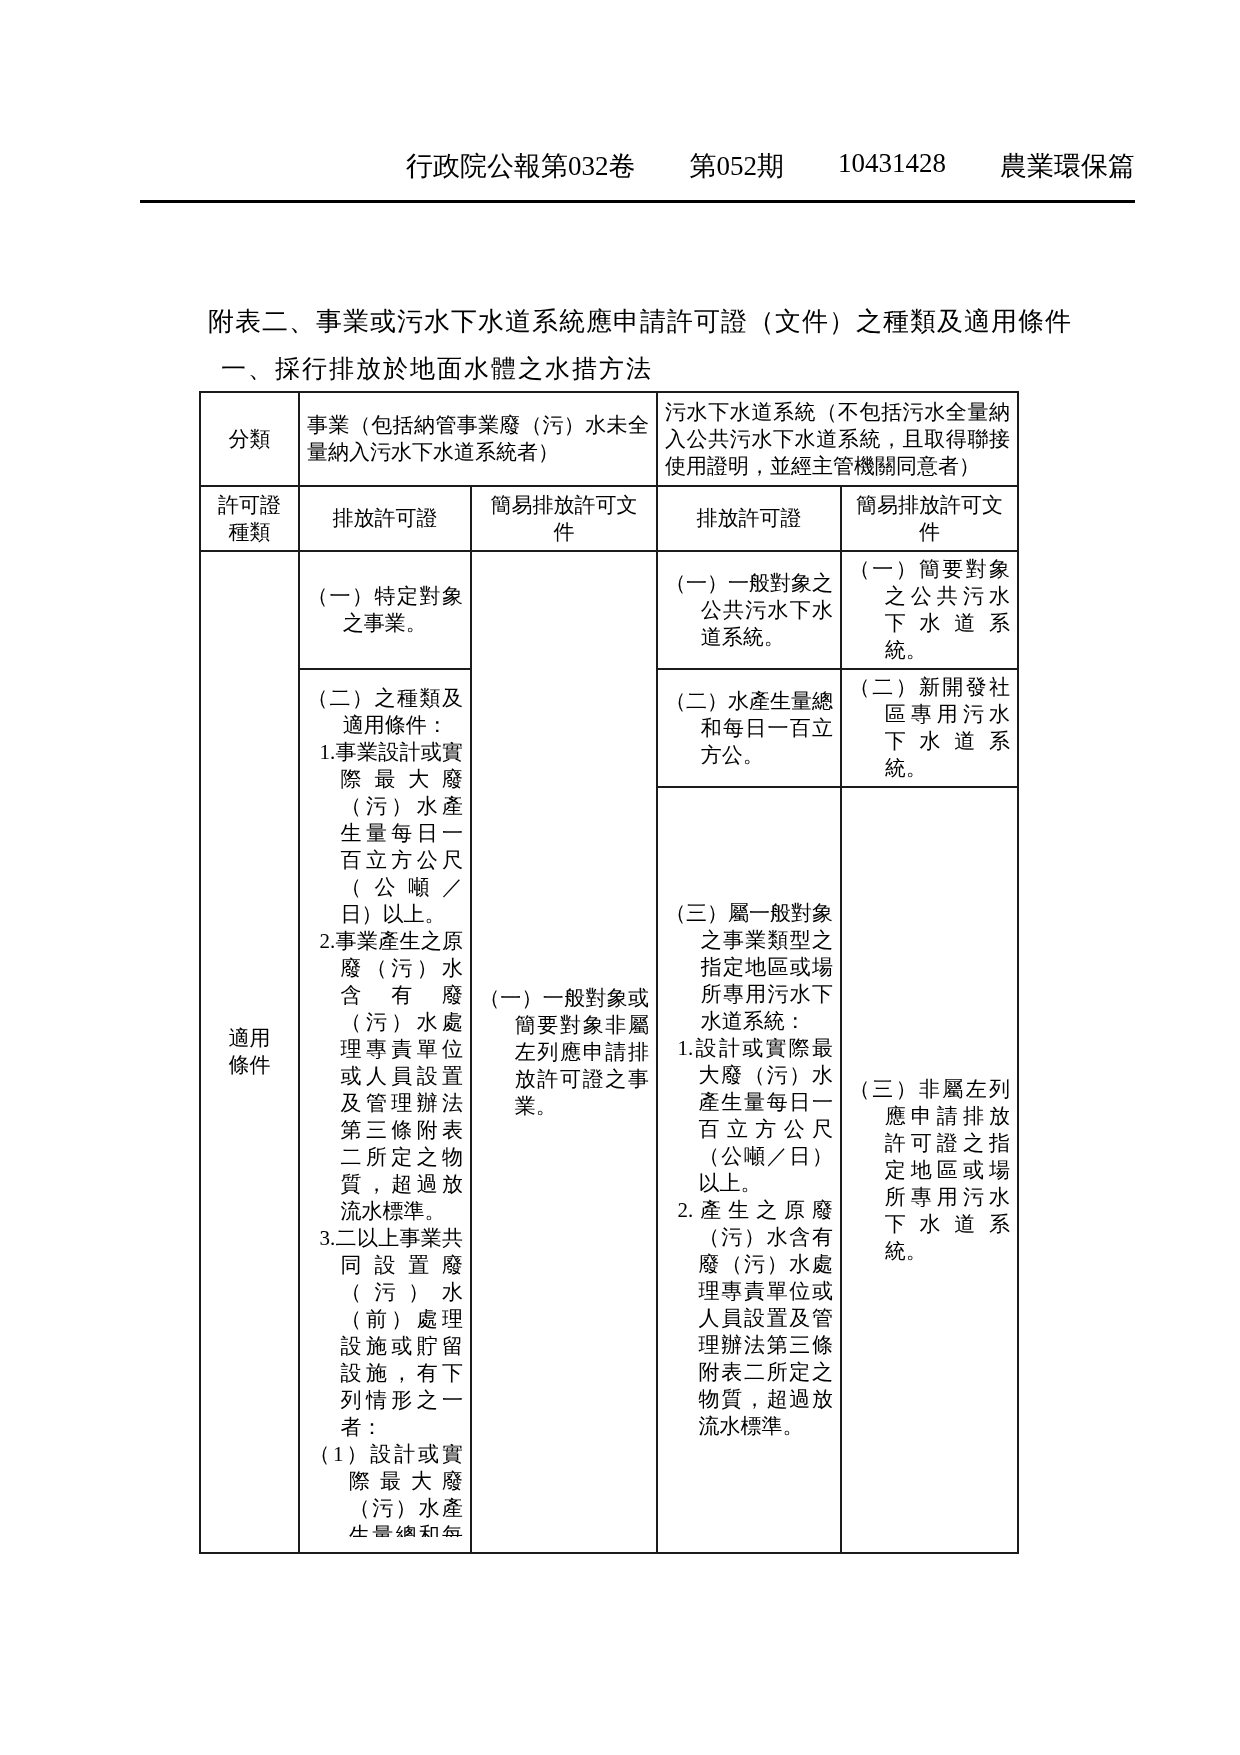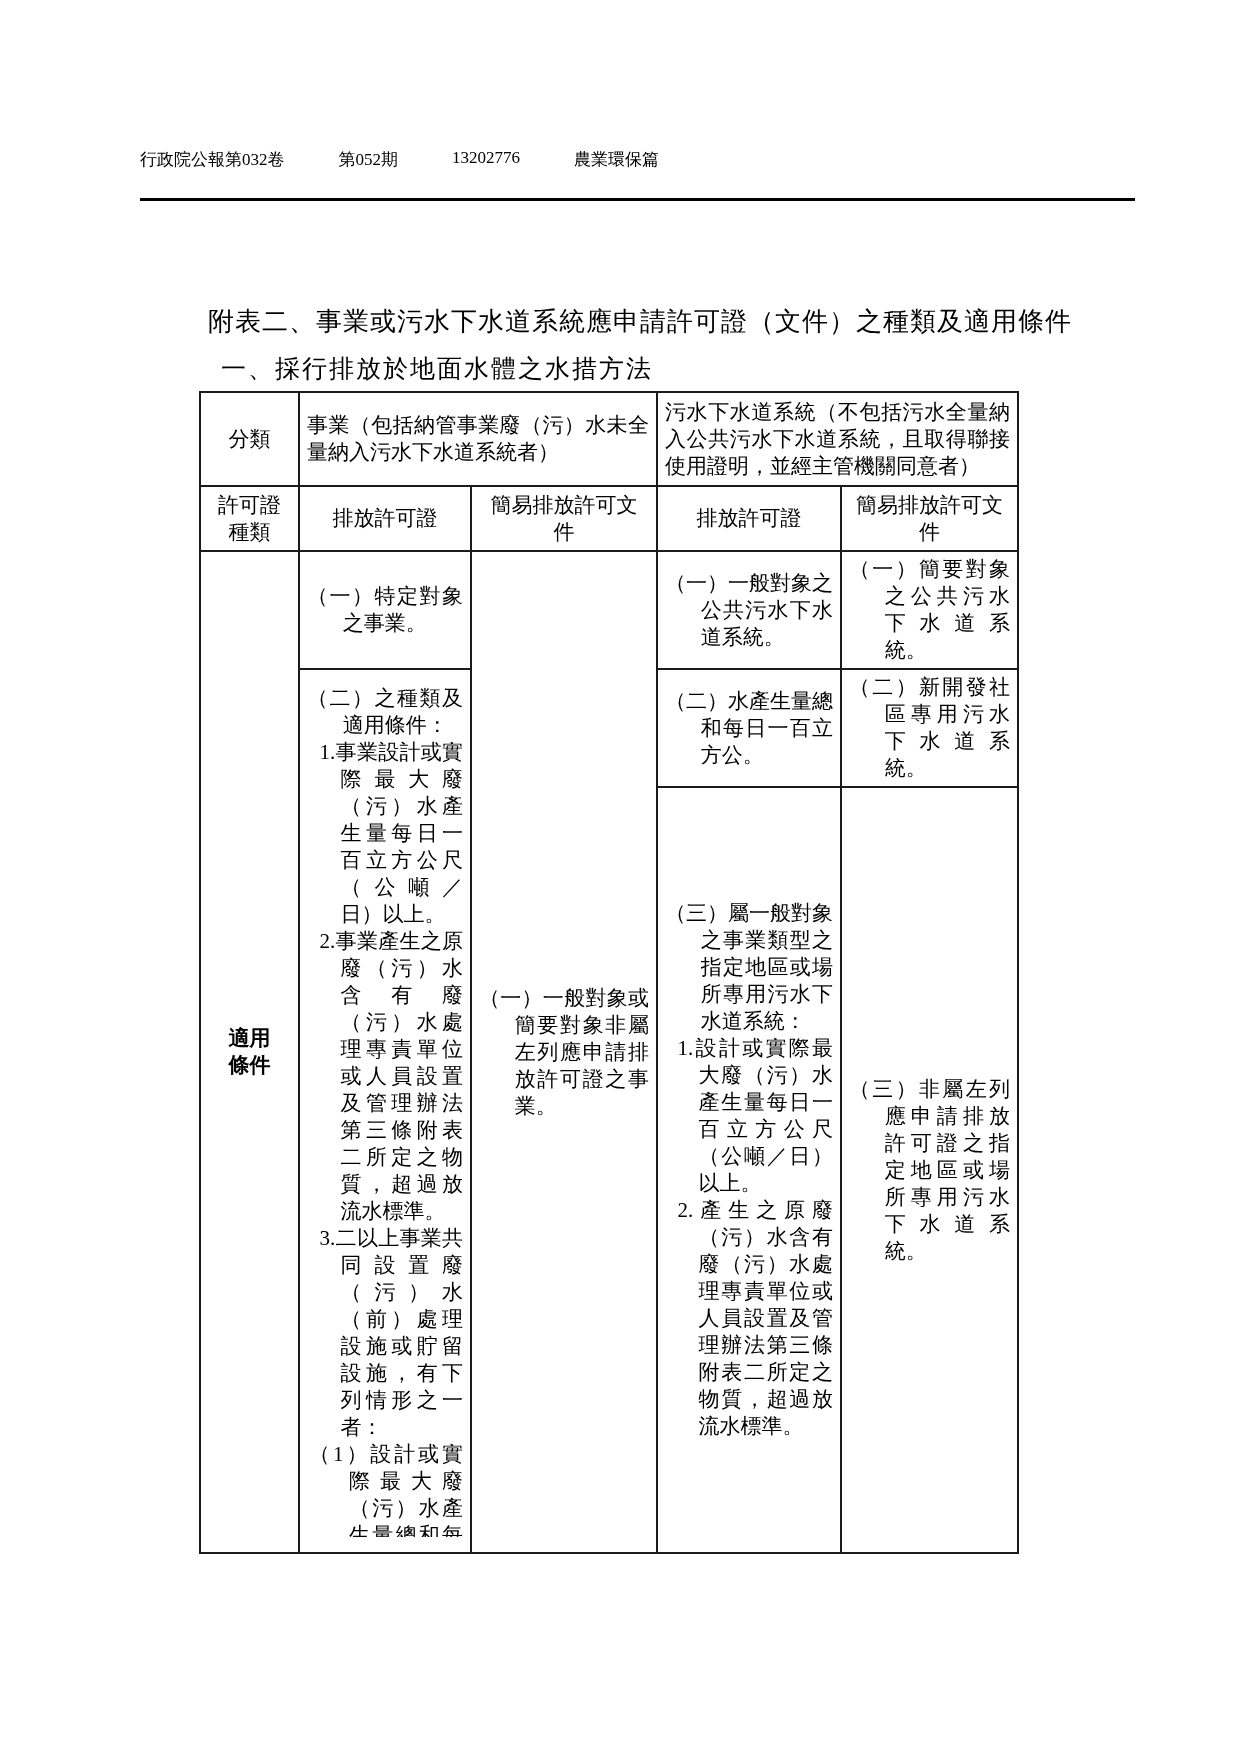--- a/index.html
+++ b/index.html
@@ -6,22 +6,22 @@
   body {
     width:1240px; height:1755px;
     font-family:"Liberation Serif","DejaVu Serif",serif;
     color:#000;
   }
   .page { position:relative; width:1240px; height:1755px; background:#ffffff; overflow:hidden; }
 
   
   .hdr {
     position:absolute; left:140px; top:148px; width:995px;
-    display:flex; justify-content:flex-start; align-items:baseline;
-    font-size:17px; padding-bottom:27px; border-bottom:3px solid #000;
+    display:flex; justify-content:flex-end; align-items:baseline;
+    font-size:27px; padding-bottom:16px; border-bottom:3px solid #000;
   }
   .hdr-right { display:flex; gap:54px; }
 
   
   .title    { position:absolute; left:208px; top:304px; font-size:26px; letter-spacing:1px; white-space:nowrap;text-align:right; }
   .subtitle { position:absolute; left:221px; top:352px; font-size:25px; letter-spacing:2px; white-space:nowrap;text-align:center; }
 
   
   table.permits {
     position:absolute; left:199px; top:391px; width:818px;
@@ -44,40 +44,40 @@
   td.c1  { text-align:center; }
   td.hdr2{ text-align:center; line-height:29px; }
   .prelines { white-space:pre-line;margin-top:48px; }
 
   td.body {
     vertical-align:top;
     text-align:justify; text-justify:inter-character;
     word-break:break-all;
     padding-top:8px;
   }
-  td.cond { vertical-align:top; padding-top:12px; line-height:30px;font-weight:bold; }
+  td.cond { vertical-align:top; padding-top:12px; line-height:30px; }
 
   .clip { max-height:852px; overflow:hidden; }
 
   
   .it1 { padding-left:1.7em; text-indent:-1.7em; text-align:justify; word-break:break-all; }
   .it2 { margin-left:0.6em; padding-left:1em; text-indent:-1em; text-align:justify; word-break:break-all; }
   .it3 { margin-left:0.1em; padding-left:1.9em; text-indent:-1.9em; text-align:justify; word-break:break-all; }
 </style>
 </head>
 <body>
 
 <div class="page">
 
   <div class="hdr">
     <span>行政院公報</span>
     <span class="hdr-right">
       <span>第032卷</span>
       <span>第052期</span>
-      <span>13202776</span>
+      <span>10431428</span>
       <span>農業環保篇</span>
     </span>
   </div>
 
   <div class="title">附表二、事業或污水下水道系統應申請許可證（文件）之種類及適用條件</div>
   <div class="subtitle">一、採行排放於地面水體之水措方法</div>
 
   <table class="permits">
     <colgroup>
       <col style="width:99px">

